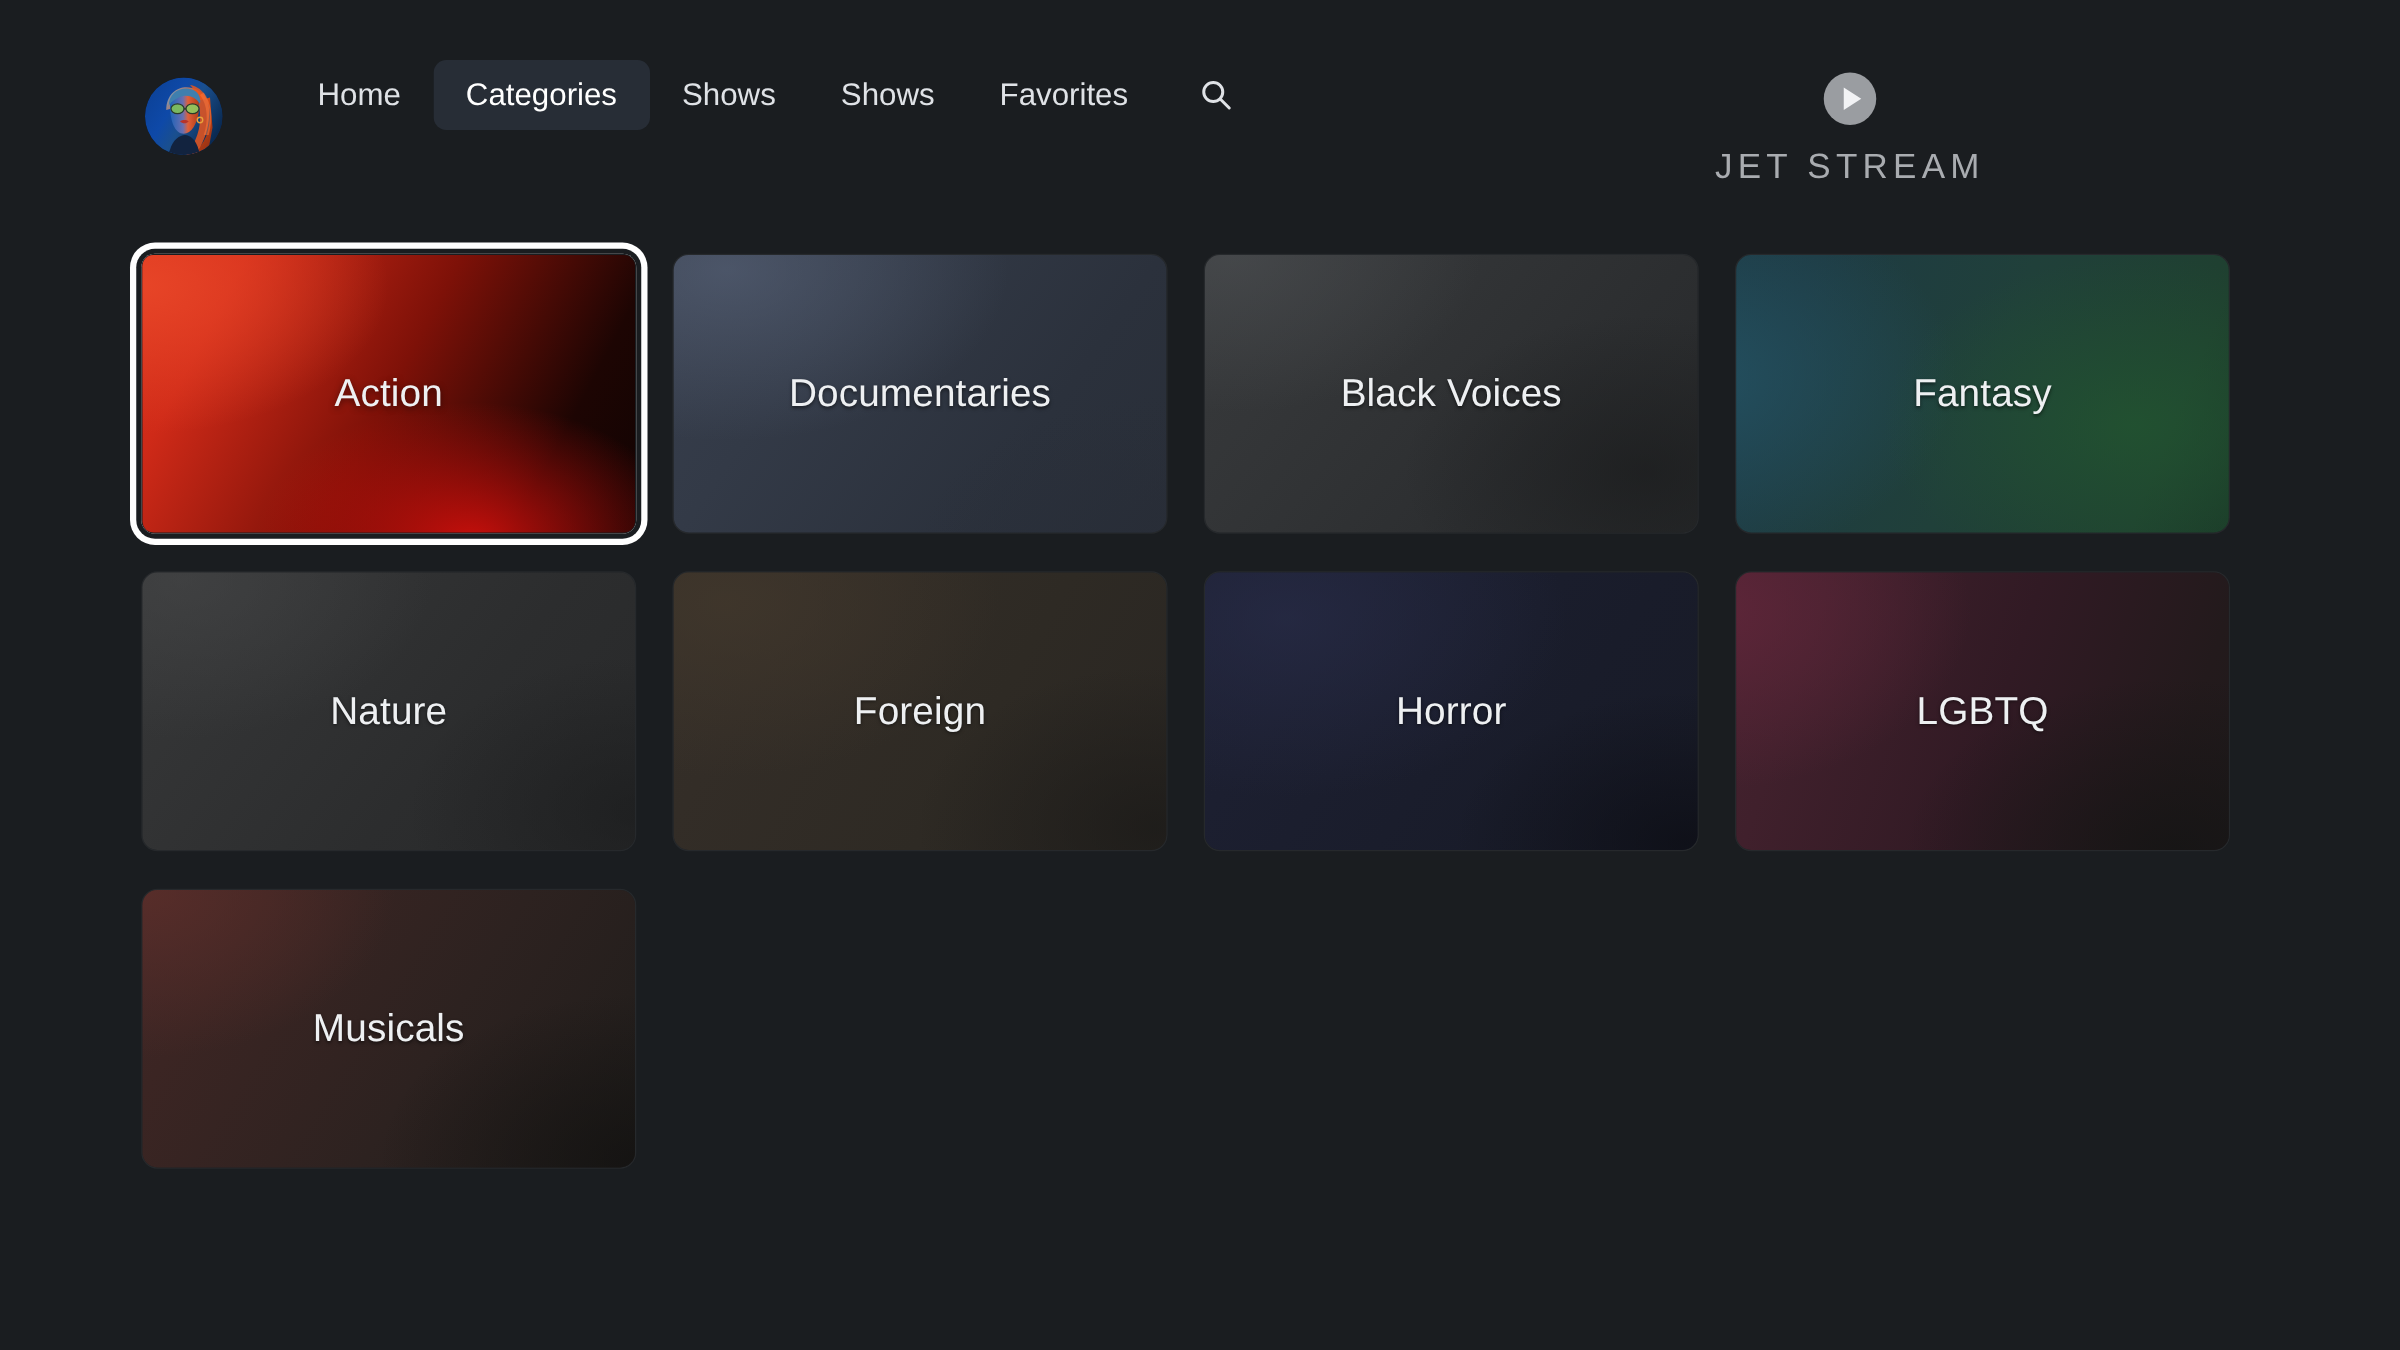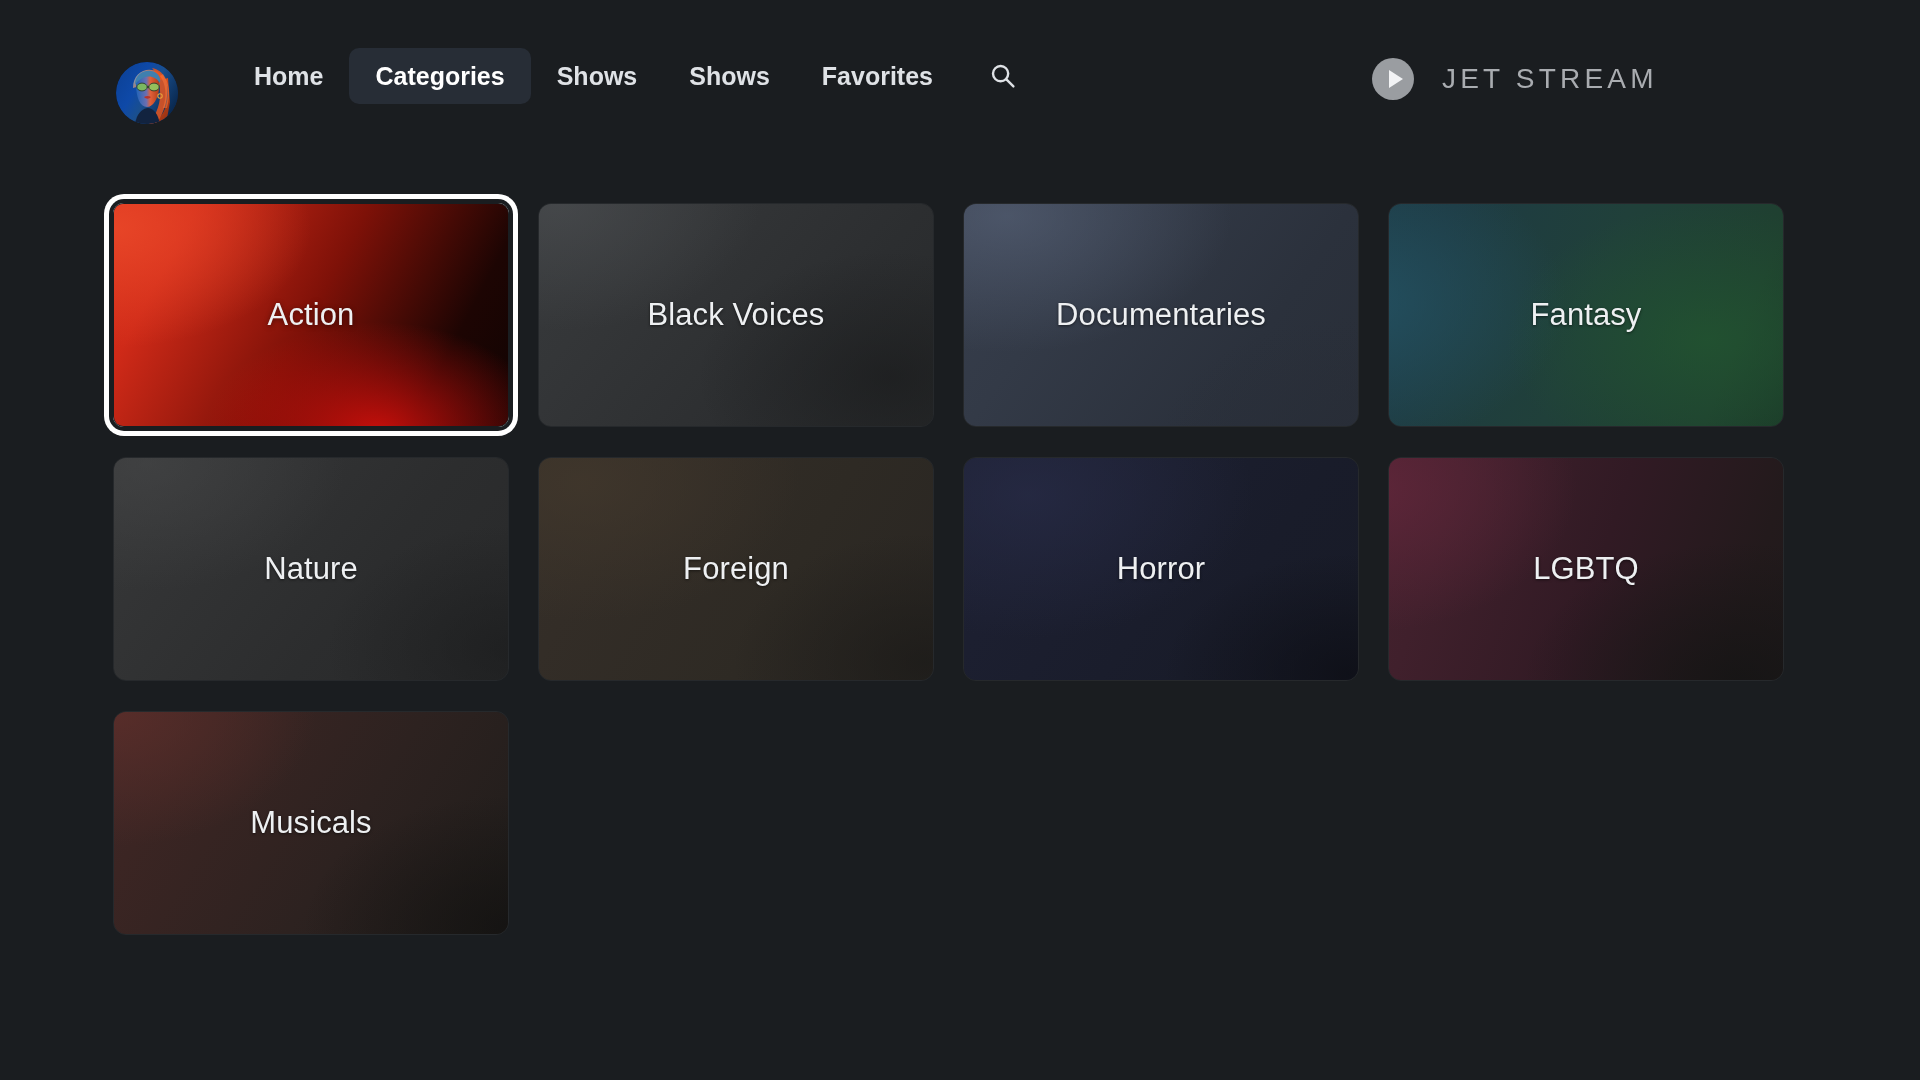--- a/index.html
+++ b/index.html
@@ -44,21 +44,21 @@
     left: 228px;
     top: 48px;
     height: 56px;
     display: flex;
     align-items: center;
     gap: 0px;
   }
 
   .nav-item {
     font-size: 25px;
-    font-weight: 700;
+    font-weight: 400;
     color: #dfe2e6;
     padding: 12px 26px;
     border-radius: 10px;
     line-height: 32px;
     white-space: nowrap;
     background: transparent;
   }
   .nav-item.active {
     background: #272d36;
     color: #ffffff;
@@ -82,22 +82,23 @@
     display: flex;
     align-items: center;
     gap: 17px;
     width: 0;
   }
   .brand-inner {
     position: absolute;
     left: 0; top: 0;
     display: flex;
     align-items: center;
-    gap: 28px;
+    gap: 17px;
     white-space: nowrap;
+    flex-direction: column;
   }
   .brand-mark {
     width: 42px;
     height: 42px;
     border-radius: 50%;
     background: #9a9da1;
     display: flex;
     align-items: center;
     justify-content: center;
     flex: 0 0 auto;
@@ -333,38 +334,38 @@
 
   <div class="tile focused t-action">
     <div class="surface">
         <div class="g1"></div>
         <div class="g2"></div>
         <div class="g3"></div>
       </div>
     <div class="label">Action</div>
   </div>
 
+  <div class="tile t-doc">
+    <div class="surface">
+        <div class="g1"></div>
+        <div class="g2"></div>
+        <div class="g3"></div>
+      </div>
+    <div class="label">Documentaries</div>
+  </div>
+
   <div class="tile t-black">
     <div class="surface">
         <div class="g1"></div>
         <div class="g2"></div>
         <div class="g3"></div>
       </div>
     <div class="label">Black Voices</div>
   </div>
 
-  <div class="tile t-doc">
-    <div class="surface">
-        <div class="g1"></div>
-        <div class="g2"></div>
-        <div class="g3"></div>
-      </div>
-    <div class="label">Documentaries</div>
-  </div>
-
 
   <div class="tile t-fantasy">
     <div class="surface">
         <div class="g1"></div>
         <div class="g2"></div>
         <div class="g3"></div>
       </div>
     <div class="label">Fantasy</div>
   </div>
 

